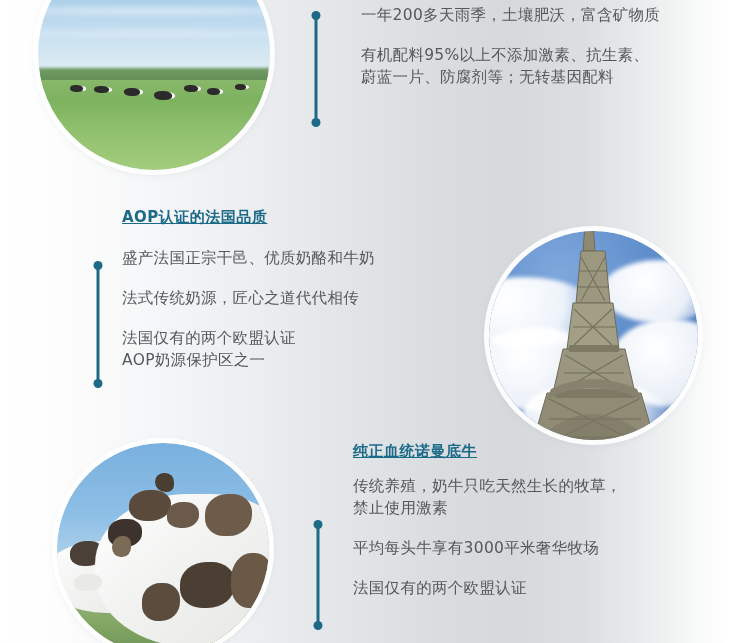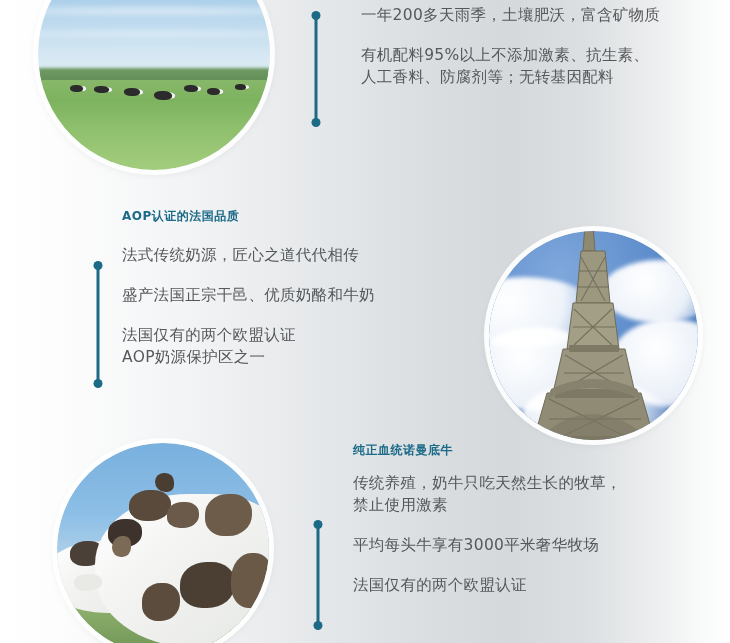--- a/index.html
+++ b/index.html
@@ -84,22 +84,22 @@
   .connector .dot{
     position:absolute;left:50%;transform:translateX(-50%);
     width:9px;height:9px;border-radius:50%;background:#1d6a86;
   }
   .connector .dot.top{top:-2px;}
   .connector .dot.bottom{bottom:-2px;}
 
   
   .section{position:absolute;}
   .heading{
-    color:#1b6a88;font-size:12px;font-weight:bold;letter-spacing:.5px;
-    white-space:nowrap;line-height:1;
+    color:#1b6a88;font-size:15px;font-weight:bold;letter-spacing:.5px;
+    white-space:nowrap;line-height:1;text-decoration:underline;
   }
   .bullets{list-style:none;margin:0;padding:0;}
   .bullets li{
     color:#55585a;font-size:15.5px;line-height:22px;
     margin-bottom:18px;white-space:pre-line;letter-spacing:.3px;
   }
   .bullets li:last-child{margin-bottom:0;}
 
   #section-terroir{left:361px;top:4px;width:370px;}
   #conn-terroir{left:311px;top:13px;width:9px;height:112px;}
@@ -203,29 +203,29 @@
   <div class="connector" id="conn-normande">
     <div class="rail"></div>
     <div class="dot top"></div>
     <div class="dot bottom"></div>
   </div>
 
   <div class="section" id="section-terroir">
     <ul class="bullets">
       <li>一年200多天雨季，土壤肥沃，富含矿物质</li>
       <li>有机配料95%以上不添加激素、抗生素、
-人工香料、防腐剂等；无转基因配料</li>
+蔚蓝一片、防腐剂等；无转基因配料</li>
     </ul>
   </div>
 
   <div class="section" id="section-aop">
     <div class="heading">AOP认证的法国品质</div>
     <ul class="bullets">
+      <li>盛产法国正宗干邑、优质奶酪和牛奶</li>
       <li>法式传统奶源，匠心之道代代相传</li>
-      <li>盛产法国正宗干邑、优质奶酪和牛奶</li>
       <li>法国仅有的两个欧盟认证
 AOP奶源保护区之一</li>
     </ul>
   </div>
 
   <div class="section" id="section-normande">
     <div class="heading">纯正血统诺曼底牛</div>
     <ul class="bullets">
       <li>传统养殖，奶牛只吃天然生长的牧草，
 禁止使用激素</li>

